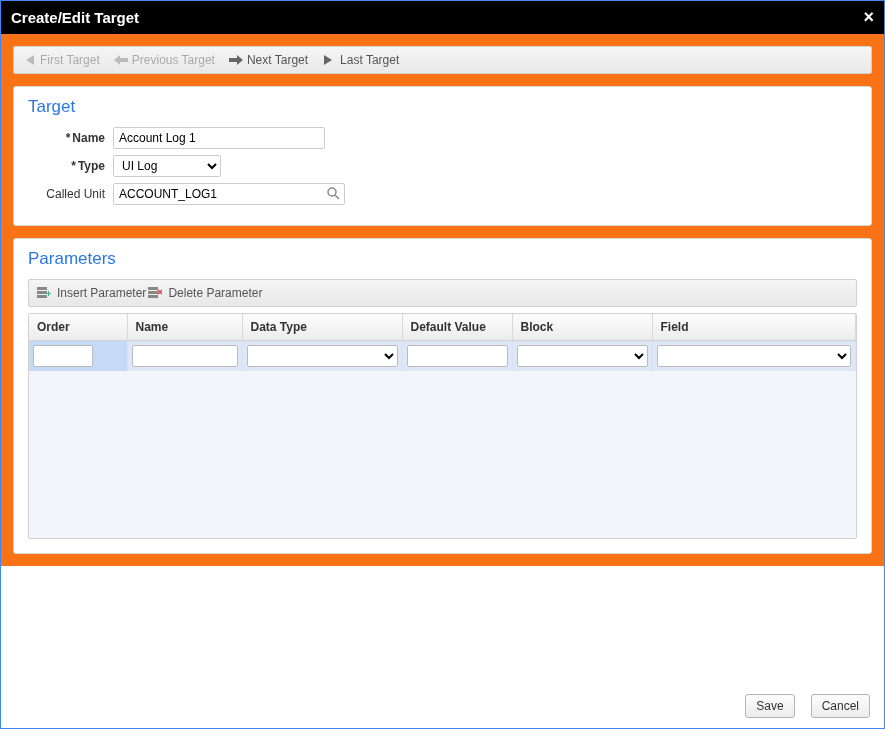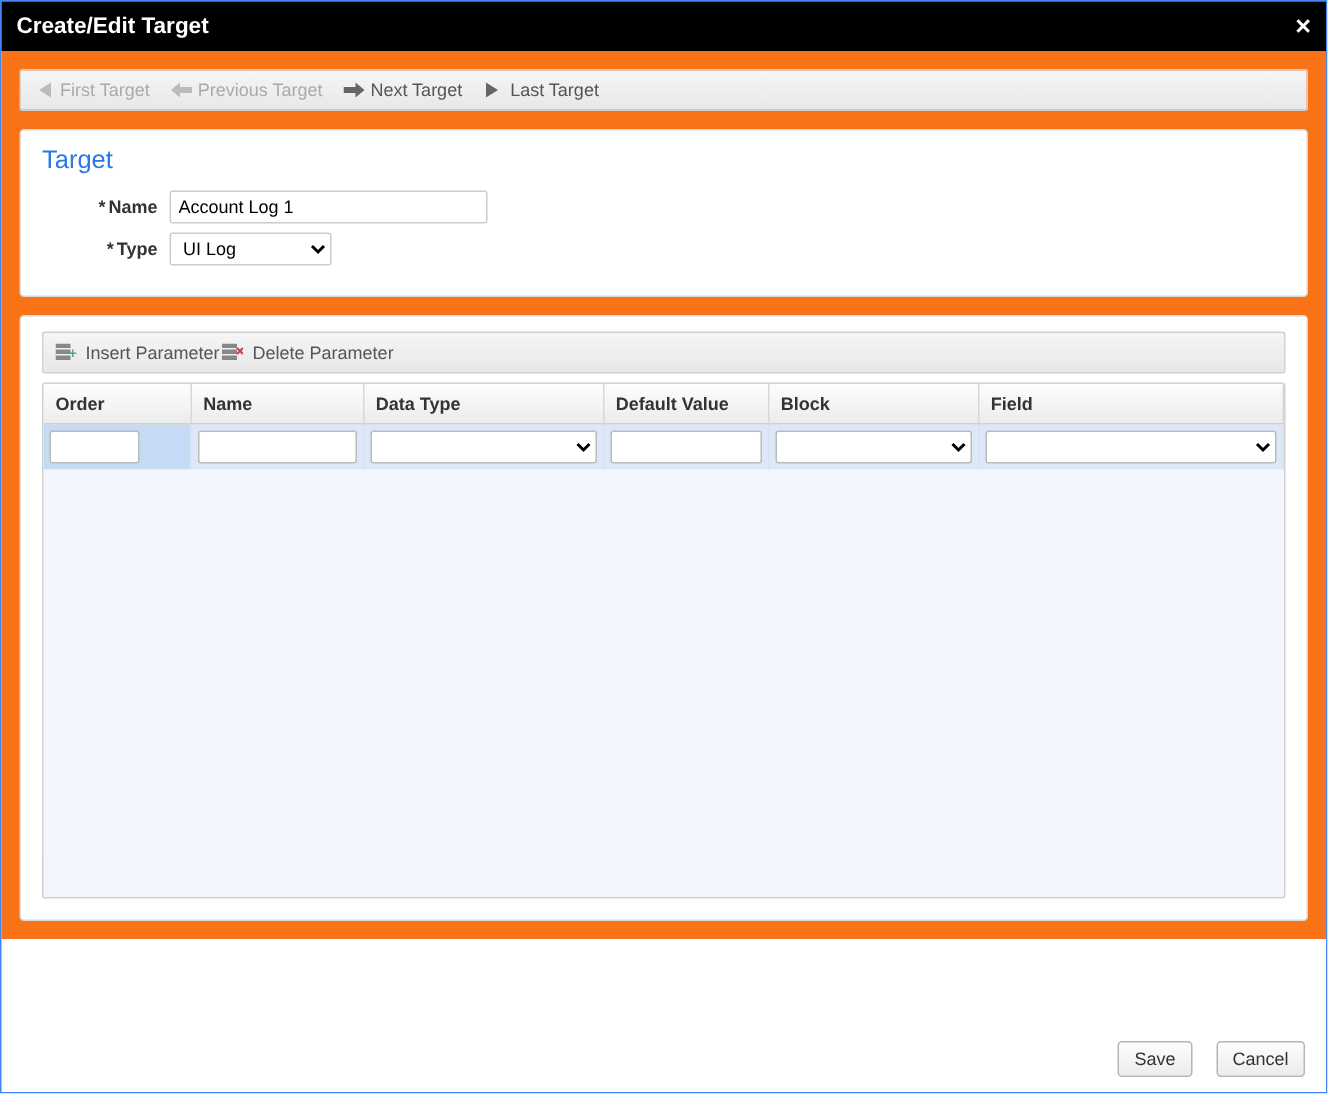--- a/index.html
+++ b/index.html
@@ -18,21 +18,21 @@
 .form-label { width: 85px; text-align: right; padding-right: 8px; font-size: 12px; color: #333; font-weight: bold; }
 .form-label .req { color: #333; margin-right: 2px; }
 .form-input { border: 1px solid #ccc; border-radius: 2px; padding: 3px 5px; font-size: 12px; height: 22px; }
 .form-input.name { width: 212px; }
 .form-select { border: 1px solid #ccc; border-radius: 2px; padding: 2px 4px; font-size: 12px; height: 22px; width: 108px; background:#fff; }
 .called-unit-wrap { position: relative; display: inline-block; }
 .called-unit-wrap .form-input { width: 232px; padding-right: 22px; }
 .called-unit-wrap .search-ico { position: absolute; right: 5px; top: 4px; color: #888; }
 .param-toolbar { background: linear-gradient(#f5f5f5,#e8e8e8); border: 1px solid #d0d0d0; border-radius: 2px; padding: 6px 8px; display: flex; gap: 2px; align-items: center; margin-bottom: 6px;}
 .tool-btn { display: flex; align-items: center; gap: 6px; color: #555; font-size: 12px; cursor: pointer;}
-.param-table { width: 100%; border: 1px solid #d0d0d0; border-radius: 2px; height: 344px; background: #f2f6fc; overflow:hidden; }
+.param-table { width: 100%; border: 1px solid #d0d0d0; border-radius: 2px; height: 226px; background: #f2f6fc; overflow:hidden; }
 .param-table table { width: 100%; border-collapse: collapse; }
 .param-table thead th { background: linear-gradient(#fdfdfd,#ececec); border-right: 1px solid #d8d8d8; border-bottom: 1px solid #d0d0d0; text-align: left; padding: 6px 8px; font-weight: bold; font-size: 12px; color: #333; }
 .param-table tbody td { border-right: 1px solid #d8e2f0; background: #dce8f8; padding: 4px; }
 .param-table tbody td:first-child { background:#c4daf5; }
 .cell-input { width: 100%; border: 1px solid #bbb; border-radius: 2px; padding: 2px 4px; font-size: 12px; height: 22px; background:#fff; }
 .cell-select { width: 100%; border: 1px solid #bbb; border-radius: 2px; padding: 2px 4px; font-size: 12px; height: 22px; background:#fff; }
 .footer { position: absolute; bottom: 10px; right: 14px; display: flex; gap: 16px; }
 .btn { border: 1px solid #b5b5b5; background: linear-gradient(#fdfdfd,#ececec); border-radius: 3px; padding: 4px 10px; font-size: 12px; cursor: pointer; color:#333;}
 svg { display:block; }
 .params-body { height: 260px; background:#f2f6fc;}
@@ -91,23 +91,36 @@
         <input class="form-input name" value="Account Log 1" style="">
       </div>
 
       <div class="form-row">
         <div class="form-label"><span class="req">*</span><span>Type</span></div>
         <select class="form-select">
           <option selected="">UI Log</option>
         </select>
       </div>
 
+      <div class="form-row">
+        <div class="form-label" style="font-weight:normal">Called Unit</div>
+        <div class="called-unit-wrap">
+          <input class="form-input" value="ACCOUNT_LOG1" style="">
+          <span class="search-ico">
+            <svg width="13" height="13" viewBox="0 0 13 13">
+                <circle cx="5" cy="5" r="4" stroke="#888" stroke-width="1.5" fill="none"></circle>
+                <line x1="8" y1="8" x2="12" y2="12" stroke="#888" stroke-width="1.5"></line>
+              </svg>
+          </span>
+        </div>
+      </div>
     </div>
 
     <div class="section">
+      <div class="section-title">Parameters</div>
 
       <div class="param-toolbar">
         <div class="tool-btn">
           <span>
             <svg width="14" height="12" viewBox="0 0 14 12">
                 <rect x="0" y="0" width="10" height="3" fill="#888"></rect>
                 <rect x="0" y="4" width="10" height="3" fill="#888"></rect>
                 <rect x="0" y="8" width="10" height="3" fill="#888"></rect>
                 <path d="M11 4h1v2h2v1h-2v2h-1V7h-2V6h2z" fill="#4a8"></path>
               </svg>

